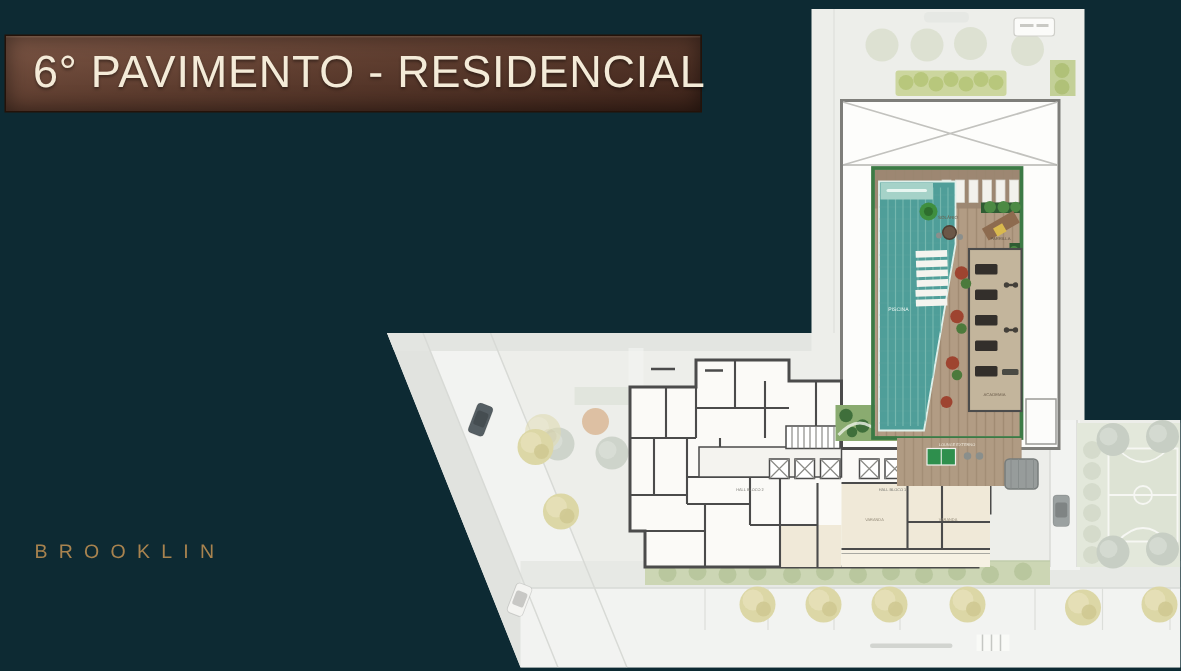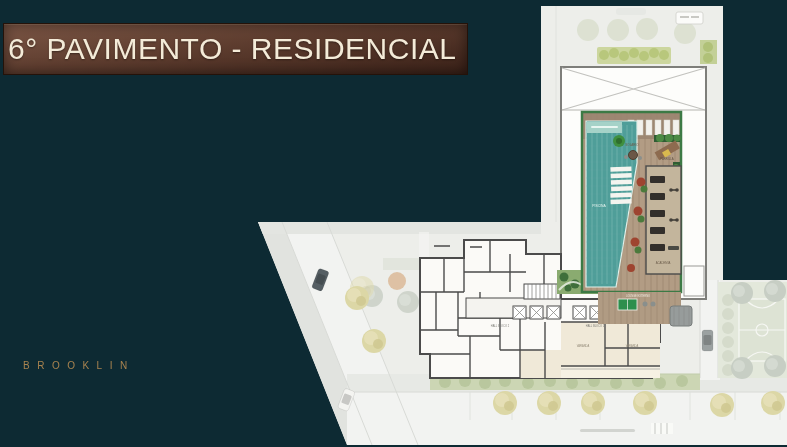--- a/index.html
+++ b/index.html
@@ -11,31 +11,31 @@
   .plan-svg{position:absolute;left:0;top:0;width:787px;height:447px;}
   .banner{
     position:absolute;left:3px;top:23px;width:463px;height:50px;
     background:linear-gradient(173deg,#7d5746 0%,#5e3d2f 45%,#3a2118 100%);
     border:1px solid #241209;
     box-shadow:inset 0 0 14px rgba(0,0,0,.5), inset 0 1px 0 rgba(255,225,190,.18);
     display:flex;align-items:center;z-index:5;
   }
   .banner-title{
     color:#f4ebd8;font-size:30px;font-weight:400;letter-spacing:.5px;
-    padding-left:4px;white-space:nowrap;
+    padding-left:18px;white-space:nowrap;
     text-shadow:0 1px 2px rgba(0,0,0,.4);
     text-align:right;
   }
   .logo{position:absolute;left:18px;top:358px;z-index:5;}
   .logo-name{
     font-family:"Liberation Serif",serif;font-weight:400;
     font-size:54px;line-height:1.05;color:#e9e5d6;letter-spacing:3px;
   }
   .logo-sub{
-    color:#a8834f;font-size:10px;letter-spacing:7.5px;margin-top:2px;padding-left:5px;text-align:center;
+    color:#a8834f;font-size:13px;letter-spacing:7.5px;margin-top:2px;padding-left:5px;text-align:center;
   }
   svg text{font-family:"Liberation Sans",sans-serif;}
 </style>
 </head>
 <body>
 
 <div class="banner">
   <span class="banner-title">6° PAVIMENTO - RESIDENCIAL</span>
 </div>
 

